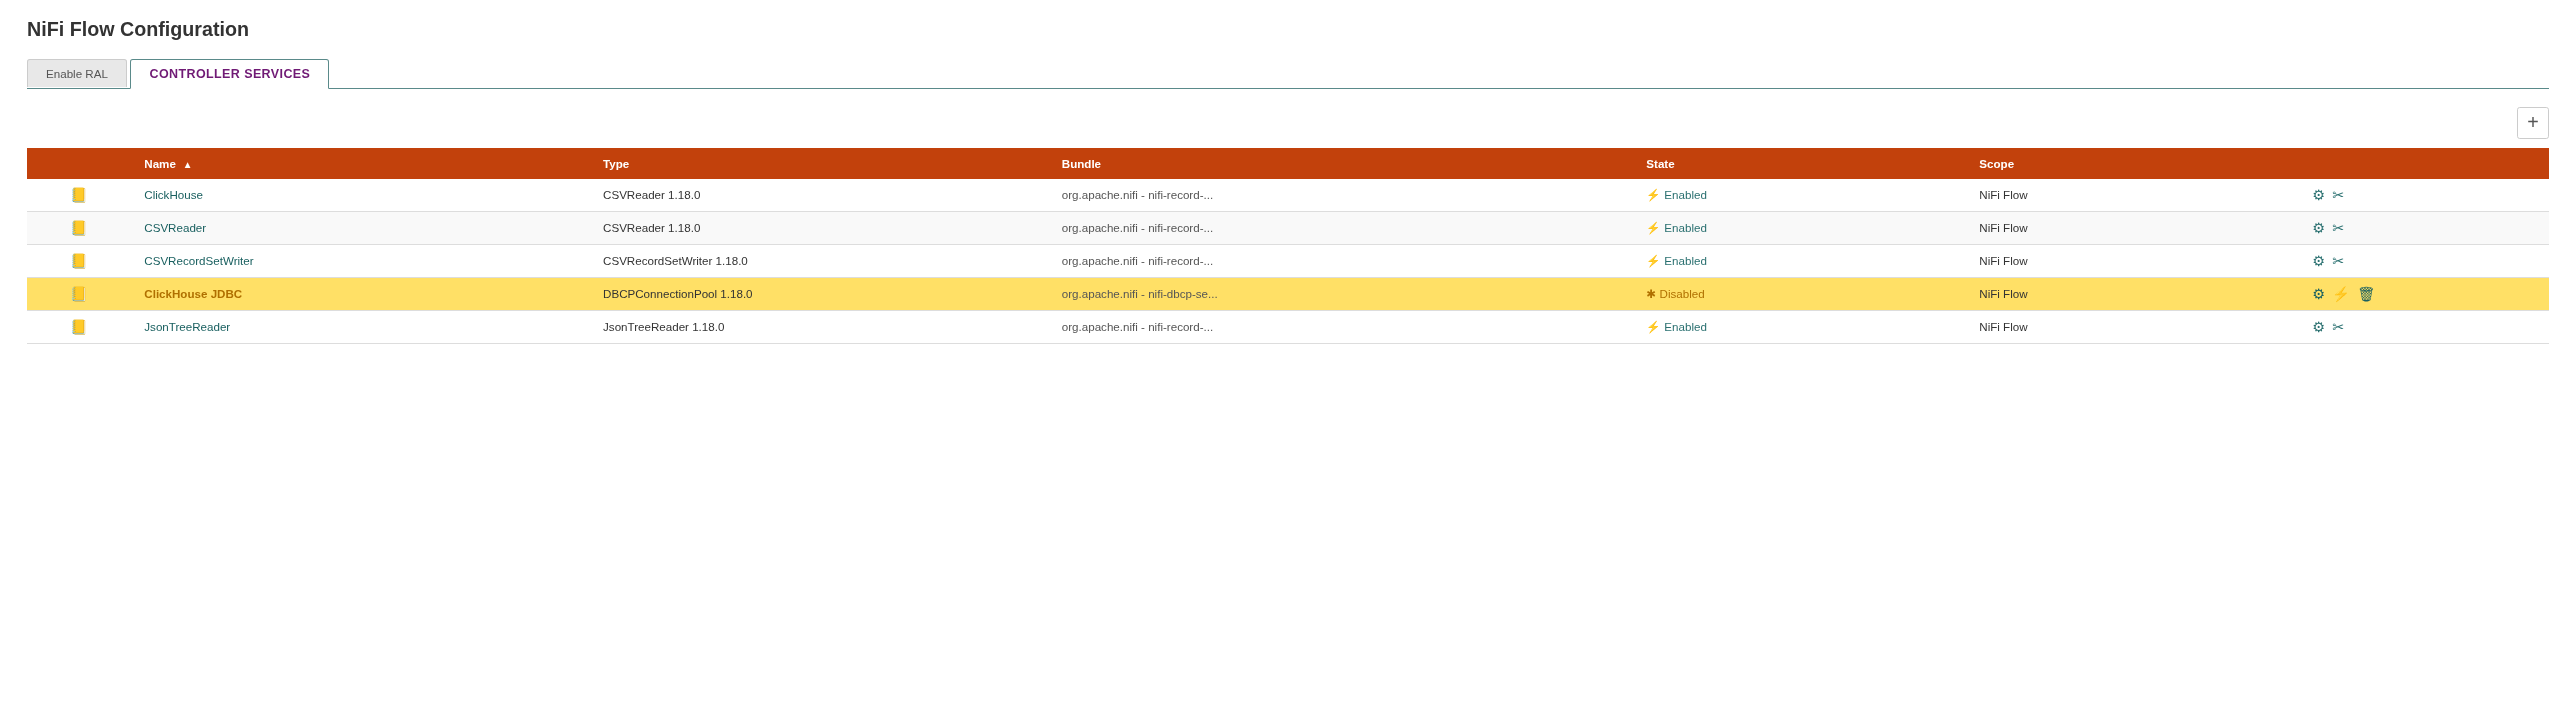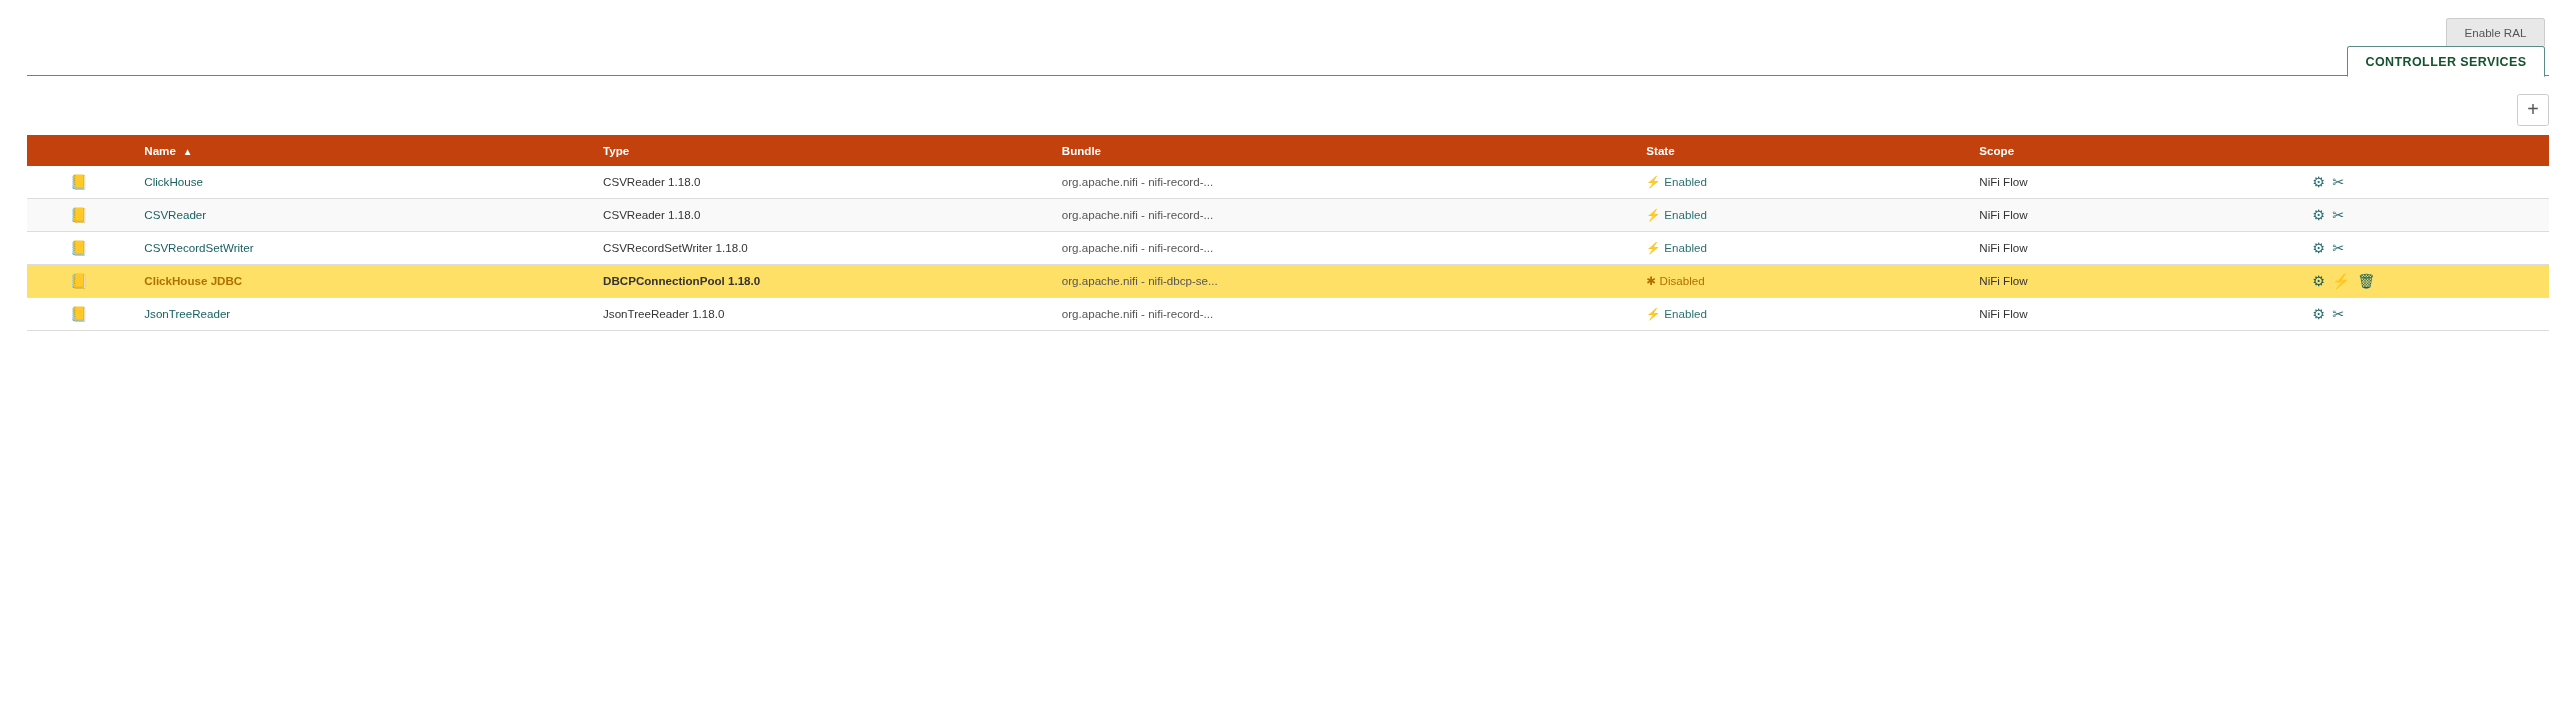--- a/index.html
+++ b/index.html
@@ -14,41 +14,40 @@
       max-width: 2576px;
     }
     .page-title {
       font-size: 19.7px;
       font-weight: bold;
       color: #333;
       margin-bottom: 18px;
     }
     .tabs-bar {
       display: flex;
-      align-items: flex-end;
+      align-items: flex-start;
       border-bottom: 1.8px solid #5a8a8a;
       margin-bottom: 18px;
-      flex-direction: column;
     }
     .tab-item {
       padding: 7.2px 18px;
       border: 0.9px solid #ccc;
       border-bottom: none;
       cursor: pointer;
       font-size: 11.6px;
       background: #f0f0f0;
       color: #555;
       margin-right: 3.6px;
       border-radius: 2.7px 2.7px 0 0;
     }
     .tab-item.active {
       background: #fff;
       border-color: #5a8a8a;
       border-bottom: 1.8px solid #fff;
-      color: #14532d;
+      color: #701a75;
       font-weight: bold;
       font-size: 12.5px;
       letter-spacing: 0.4px;
       margin-bottom: -1.8px;
     }
     .tab-item.inactive {
       background: #e8e8e8;
       border-color: #ccc;
     }
     .toolbar {
@@ -173,20 +172,21 @@
     .col-type { width: 197px; }
     .col-bundle { width: 251px; }
     .col-state { width: 143px; margin-top: 47px; }
     .col-scope { width: 143px; }
     .col-actions { width: 107px; }
   </style>
 </head>
 <body>
 
 <div class="page-wrapper">
+  <div class="page-title">NiFi Flow Configuration</div>
 
   <div class="tabs-bar">
     <div class="tab-item inactive">
       <span>Enable  RAL</span>
     </div>
     <div class="tab-item active">
       <span>CONTROLLER SERVICES</span>
     </div>
   </div>
 
@@ -263,21 +263,21 @@
           <td>
             <div class="row-actions">
               <span class="action-icon">⚙</span>
               <span class="action-icon">✂</span>
             </div>
           </td>
         </tr>
         <tr class="highlighted">
           <td><span class="service-icon">📒</span></td>
           <td><span class="name-link">ClickHouse JDBC</span></td>
-          <td style="font-weight: bold;">DBCPConnectionPool 1.18.0</td>
+          <td style="font-weight: normal;">DBCPConnectionPool 1.18.0</td>
           <td class="bundle-text">org.apache.nifi - nifi-dbcp-se...</td>
           <td>
             <div class="state-disabled">
               <span class="state-icon">✱</span>
               <span>Disabled</span>
             </div>
           </td>
           <td>NiFi Flow</td>
           <td>
             <div class="row-actions">

